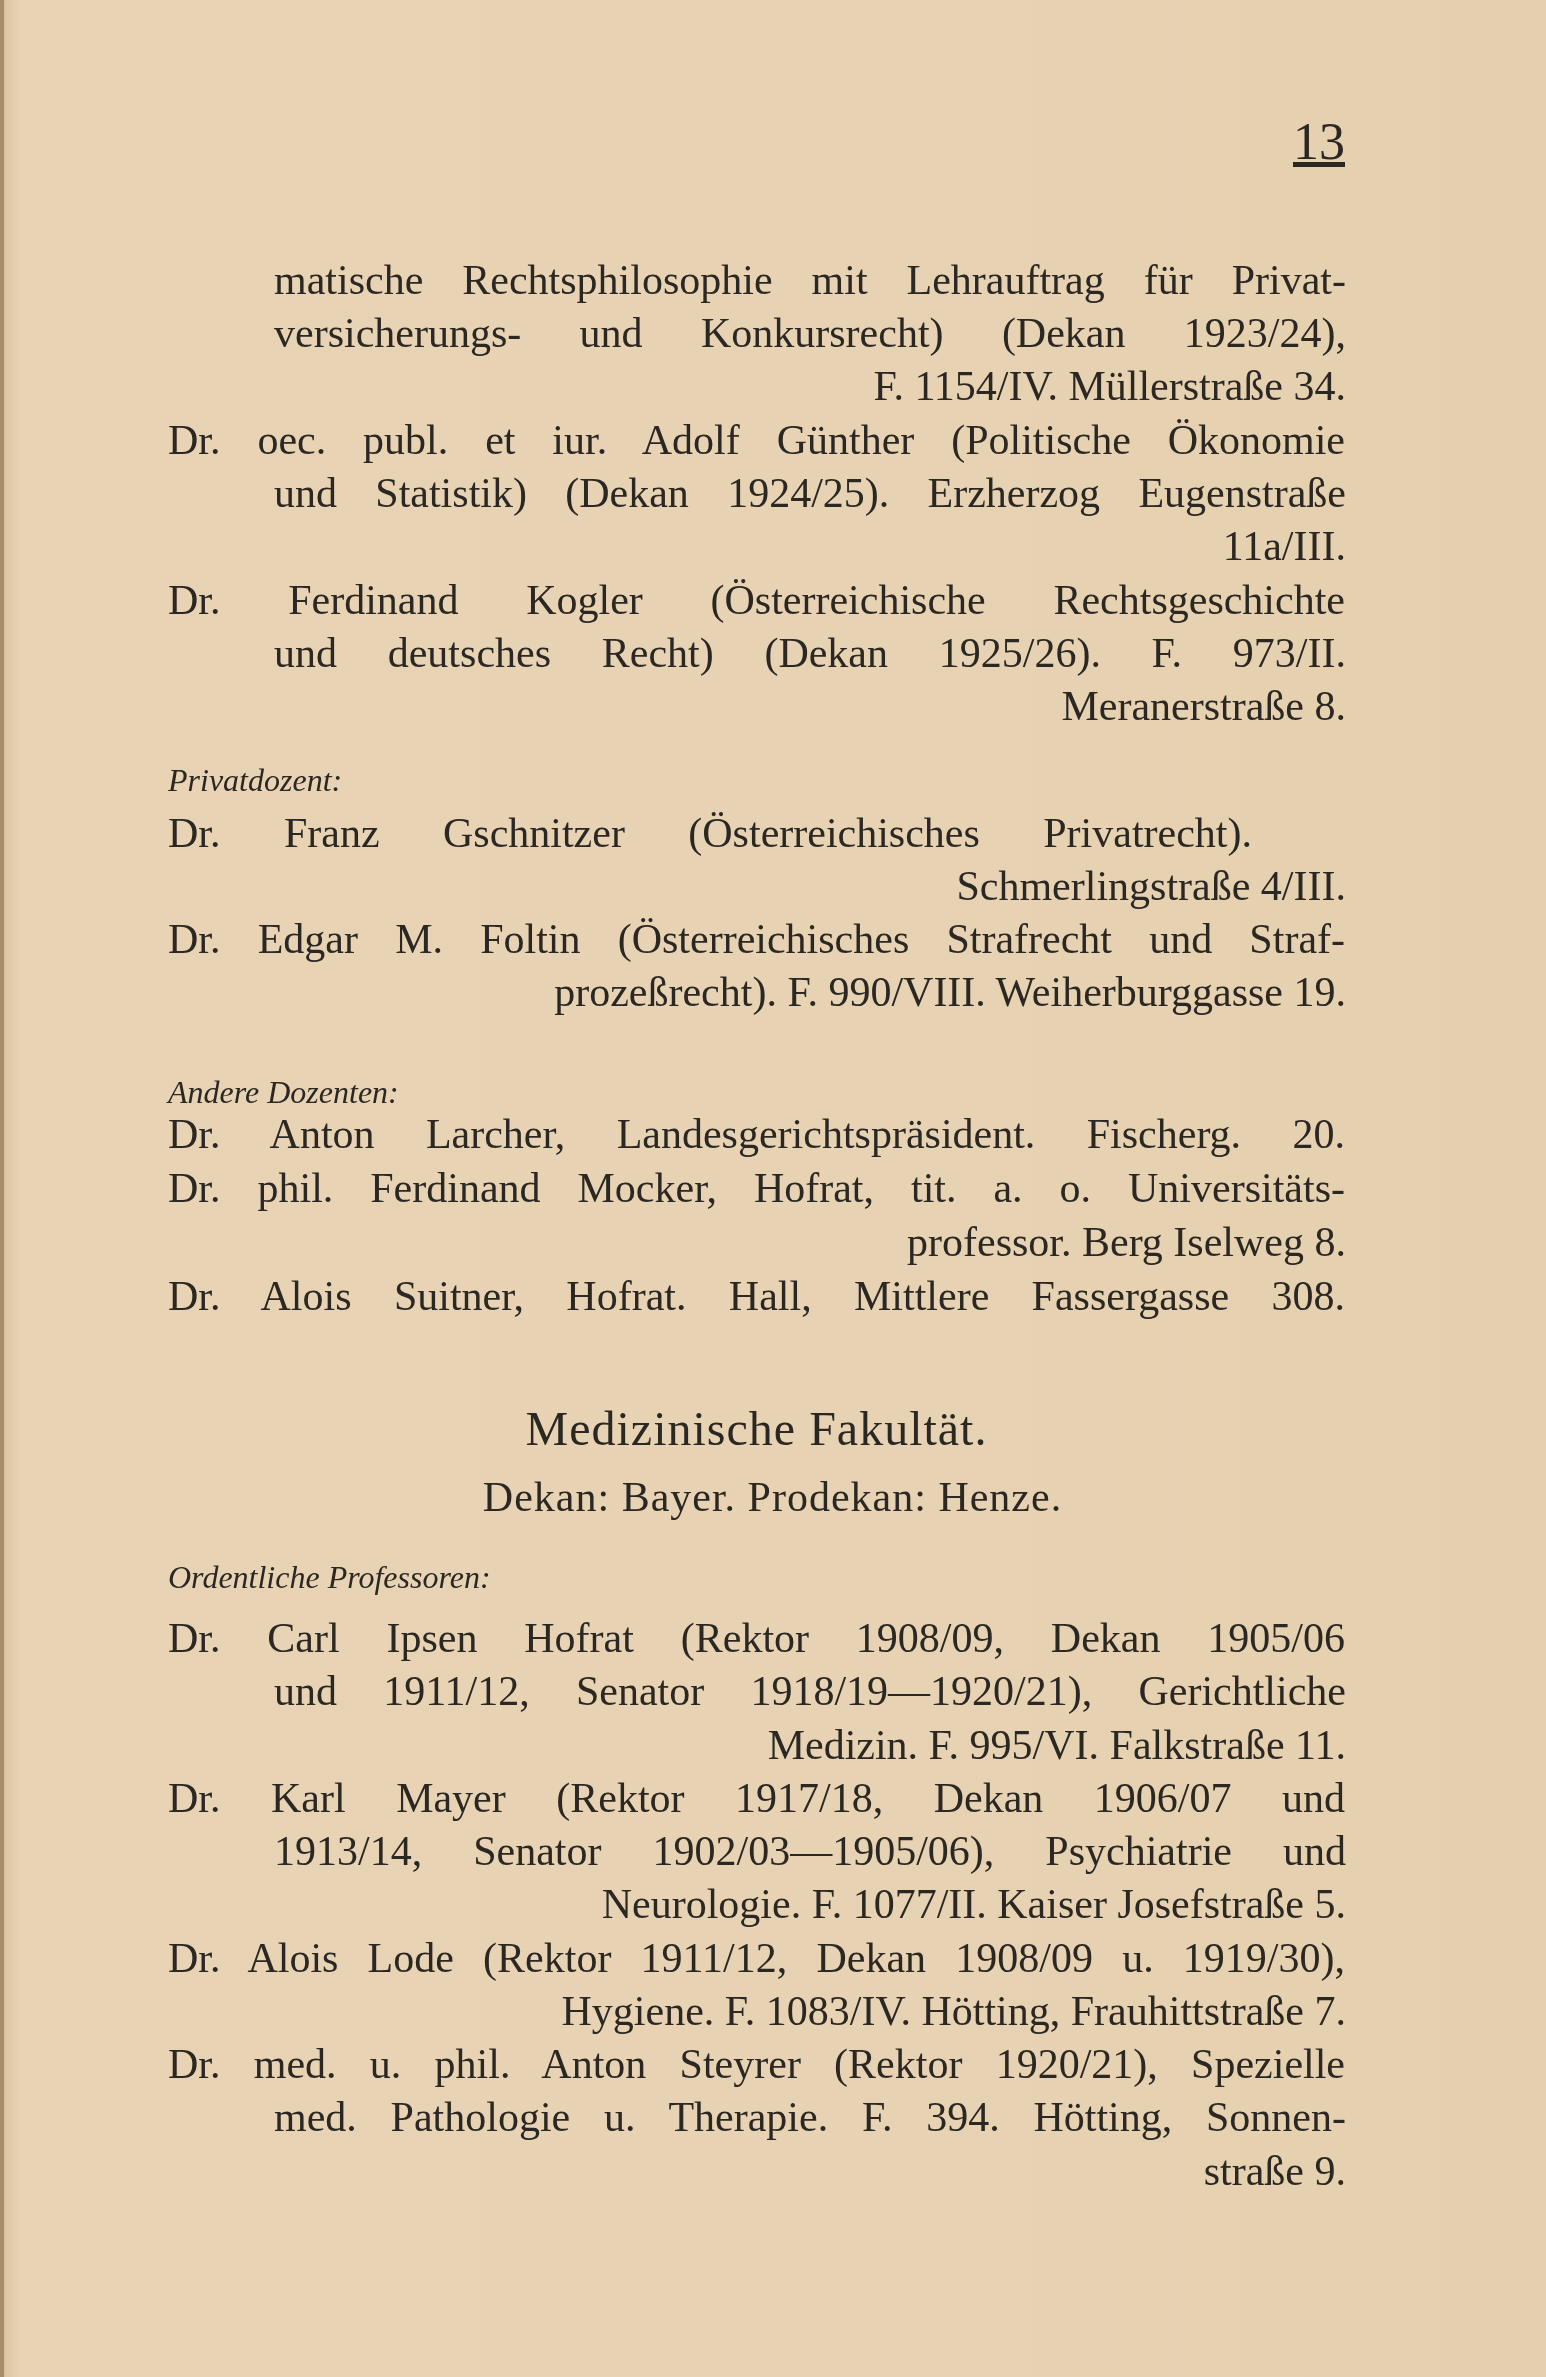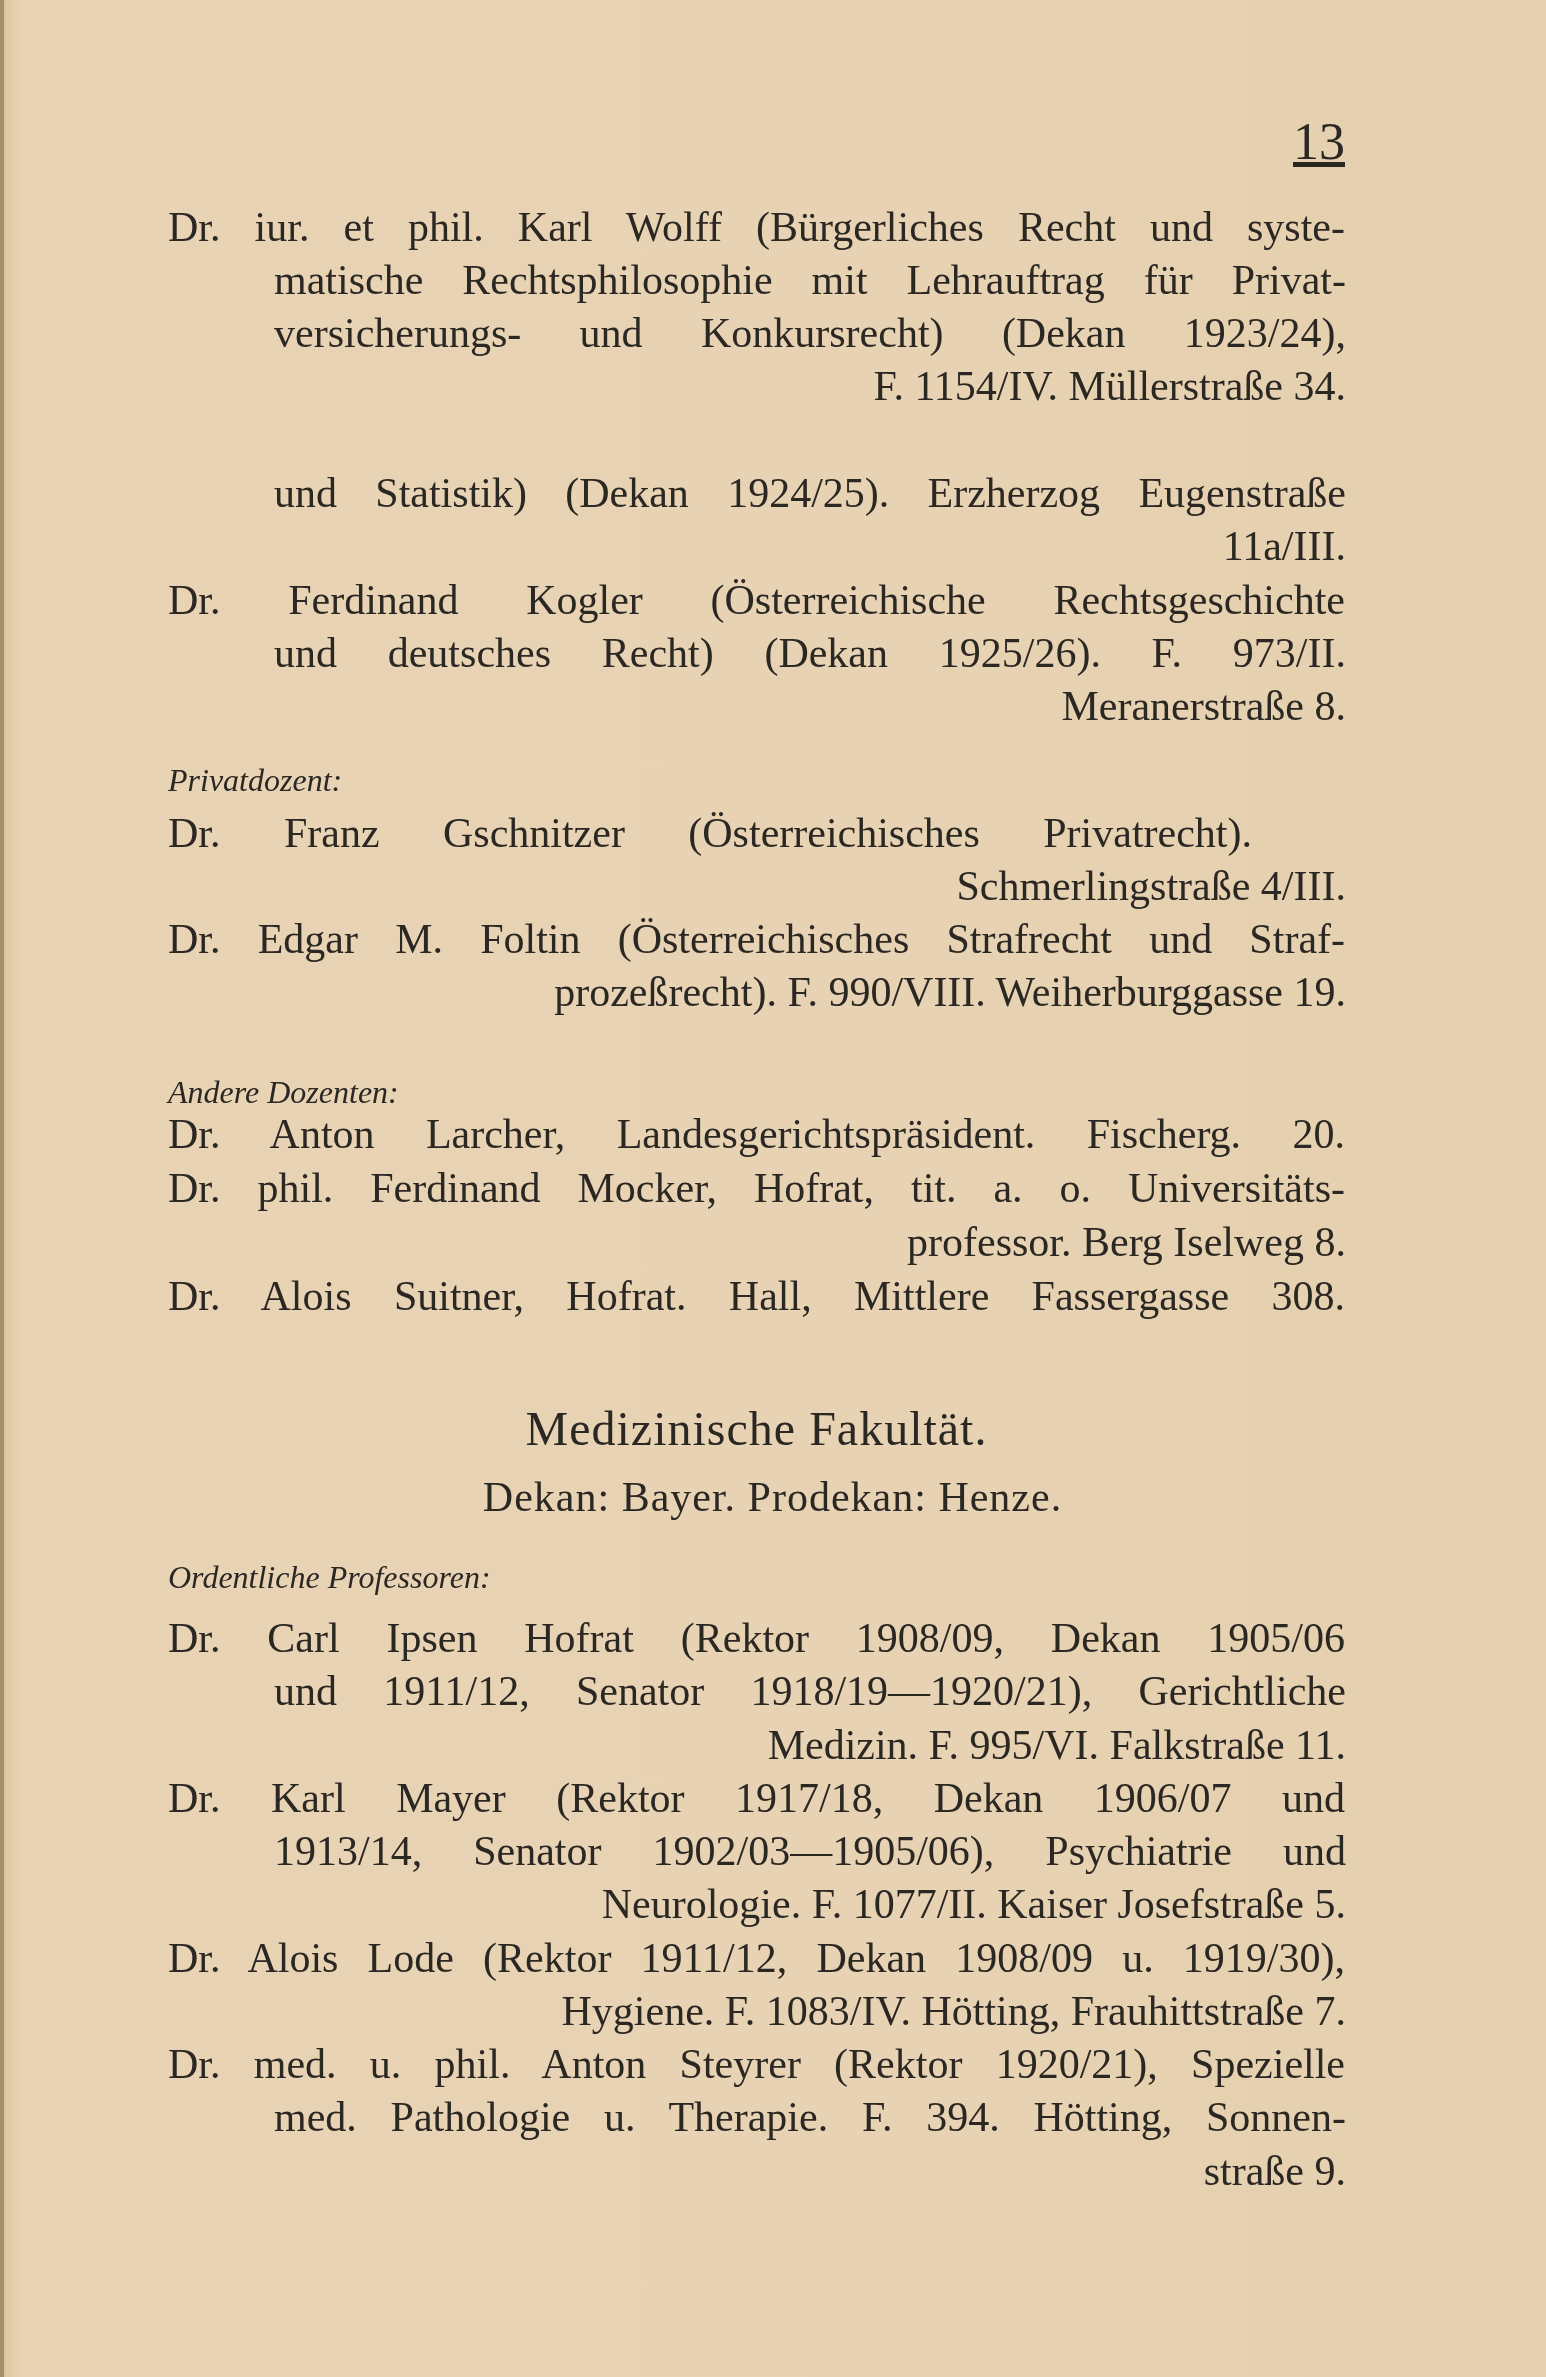--- a/index.html
+++ b/index.html
@@ -43,25 +43,25 @@
   }
 </style>
 </head>
 <body>
 
 <div class="page">
   <div class="spine"></div>
 
   <div class="page-number">13</div>
 
-  <div class="line entry-first just" style="top:201px">Dr. iur. et phil. Karl Wolff (Bürgerliches Recht und syste-</div>
   <div class="line entry-cont just" style="top:254px">matische Rechtsphilosophie mit Lehrauftrag für Privat-</div>
   <div class="line entry-cont just" style="top:307px">versicherungs- und Konkursrecht) (Dekan 1923/24),</div>
   <div class="line entry-cont" style="top:360px">F. 1154/IV.  Müllerstraße 34.</div>
 
+  <div class="line entry-first just" style="top:414px">Dr. oec. publ. et iur. Adolf Günther (Politische Ökonomie</div>
   <div class="line entry-cont just" style="top:467px">und Statistik) (Dekan 1924/25). Erzherzog Eugenstraße</div>
   <div class="line entry-cont" style="top:520px">11a/III.</div>
 
   <div class="line entry-first just" style="top:574px">Dr. Ferdinand Kogler (Österreichische Rechtsgeschichte</div>
   <div class="line entry-cont just" style="top:627px">und deutsches Recht) (Dekan 1925/26). F. 973/II.</div>
   <div class="line entry-cont" style="top:680px">Meranerstraße 8.</div>
 
   <div class="heading-italic" style="top:759px">Privatdozent:</div>
 
   <div class="line entry-first" style="top:807px; width:1084px; text-align:justify; text-align-last:justify;">Dr. Franz Gschnitzer (Österreichisches Privatrecht).</div>

